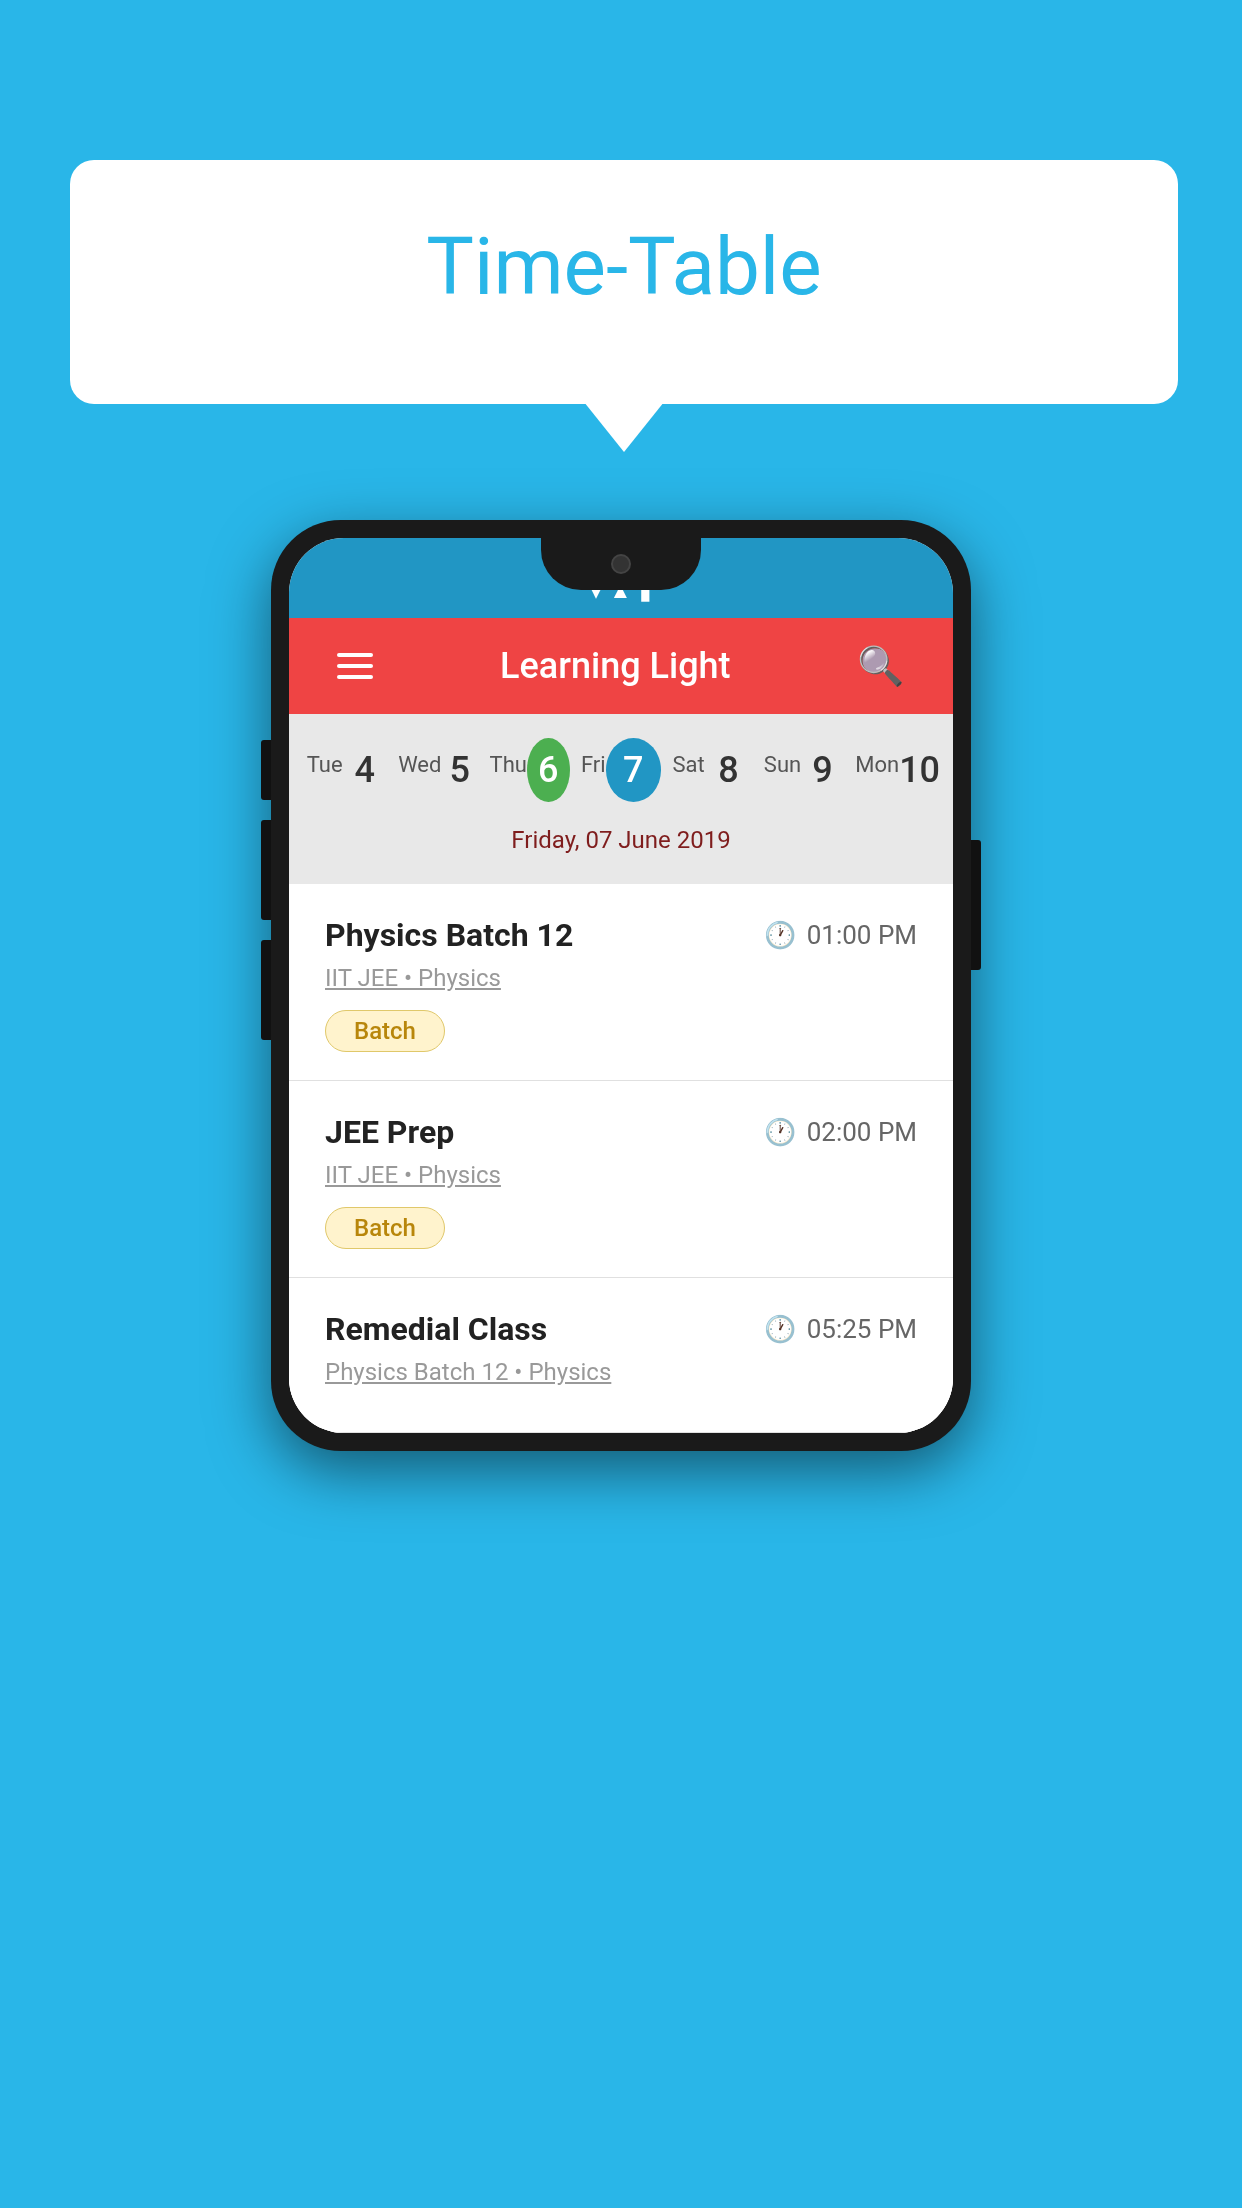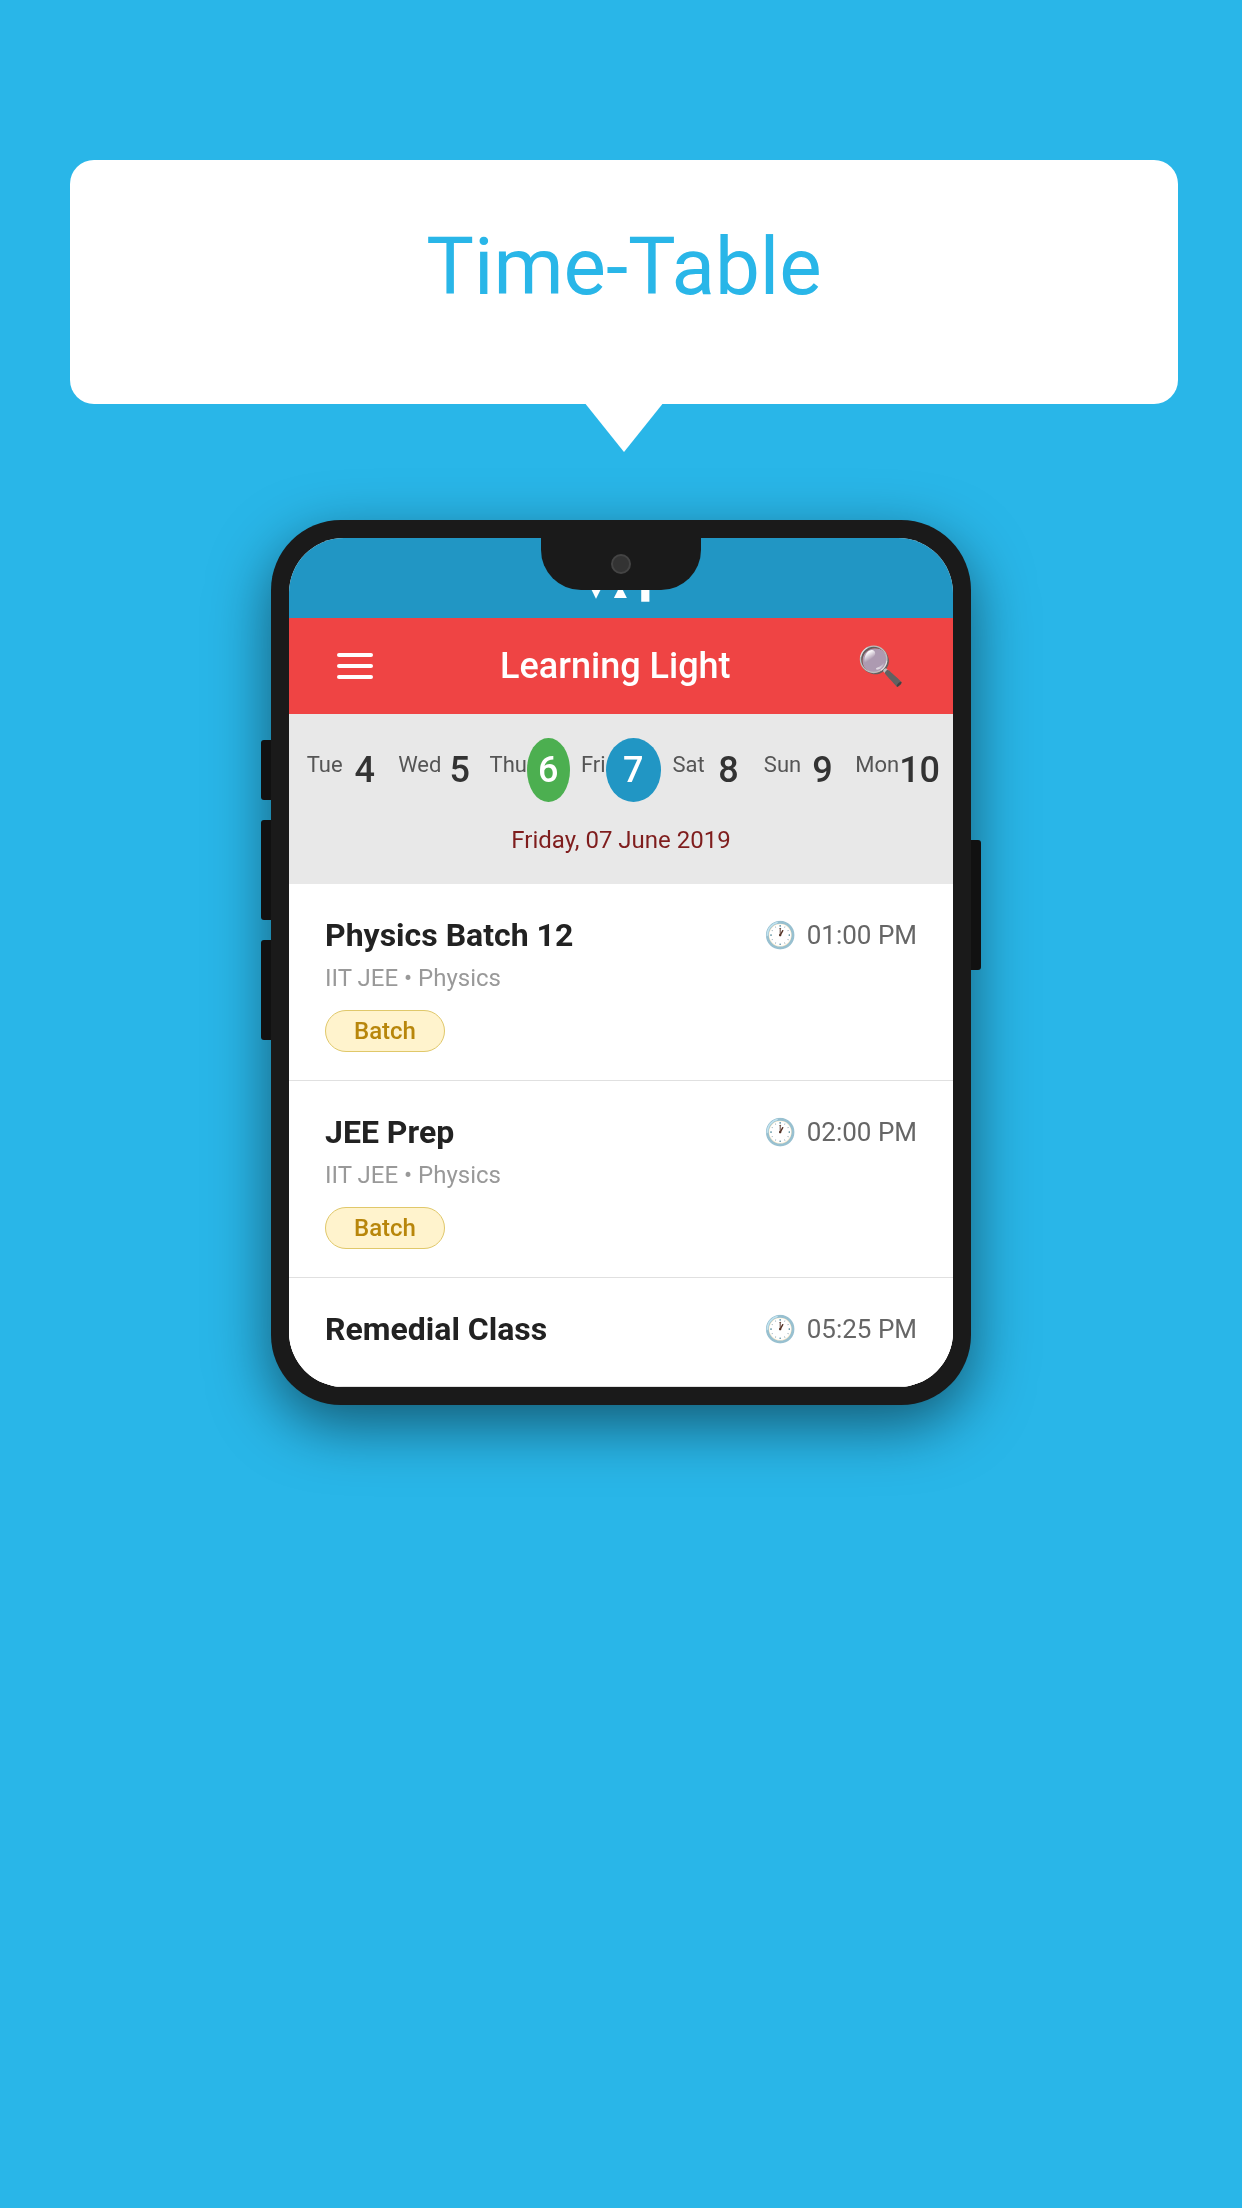--- a/index.html
+++ b/index.html
@@ -298,20 +298,21 @@
       color: #666;
       display: flex;
       align-items: center;
       gap: 10px;
     }
 
     .schedule-meta {
       font-size: 24px;
       color: #999;
       margin-bottom: 18px;
+      text-decoration: underline;
     }
 
     .batch-badge {
       display: inline-block;
       background: #fff3cd;
       color: #b8860b;
       border: 1px solid #e0c86a;
       border-radius: 30px;
       padding: 6px 28px;
       font-size: 24px;
@@ -403,18 +404,19 @@
             </div><div class="schedule-meta">IIT JEE • Physics</div><div class="batch-badge">Batch</div></div>
           <div class="schedule-item"><div class="schedule-item-header">
               <div class="schedule-title">JEE Prep</div>
               <div class="schedule-time"><span>🕐</span> 02:00 PM</div>
             </div><div class="schedule-meta">IIT JEE • Physics</div><div class="batch-badge">Batch</div></div>
           <div class="schedule-item">
             <div class="schedule-item-header">
               <div class="schedule-title">Remedial Class</div>
               <div class="schedule-time"><span>🕐</span> 05:25 PM</div>
             </div>
+            <div class="schedule-meta">Physics Batch 12 • Physics</div>
           </div>
         </div>
 
     </div>
   </div>
 </div>
 
 </body></html>

